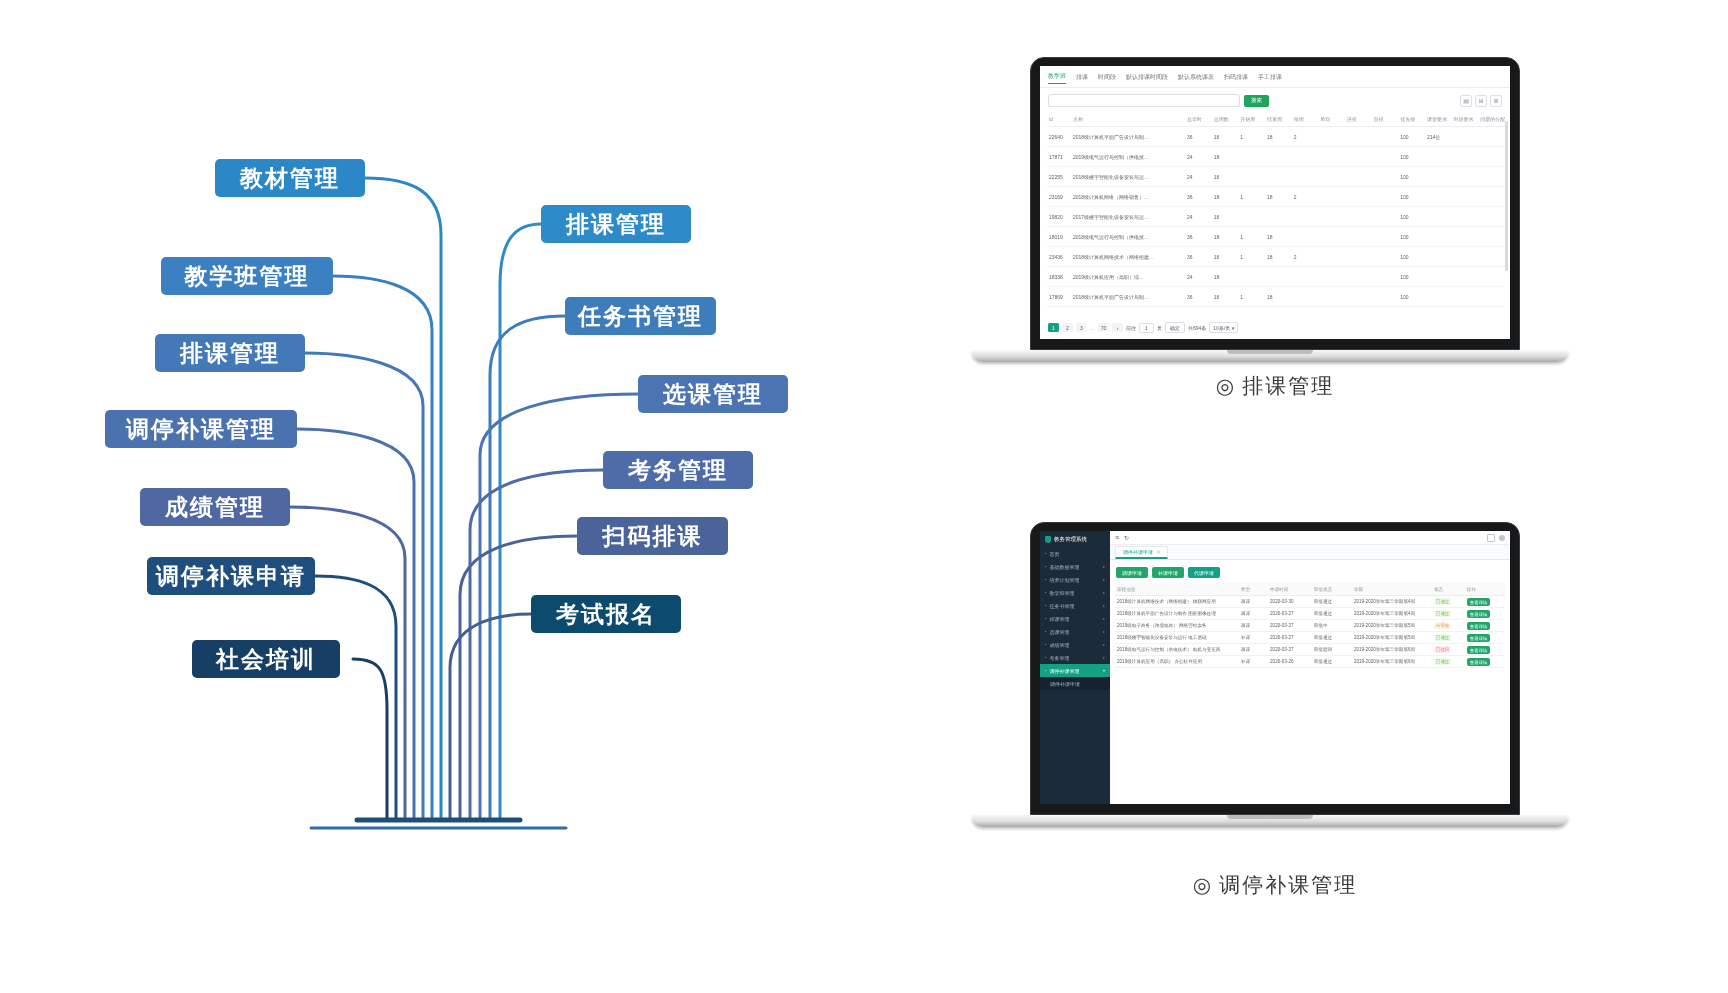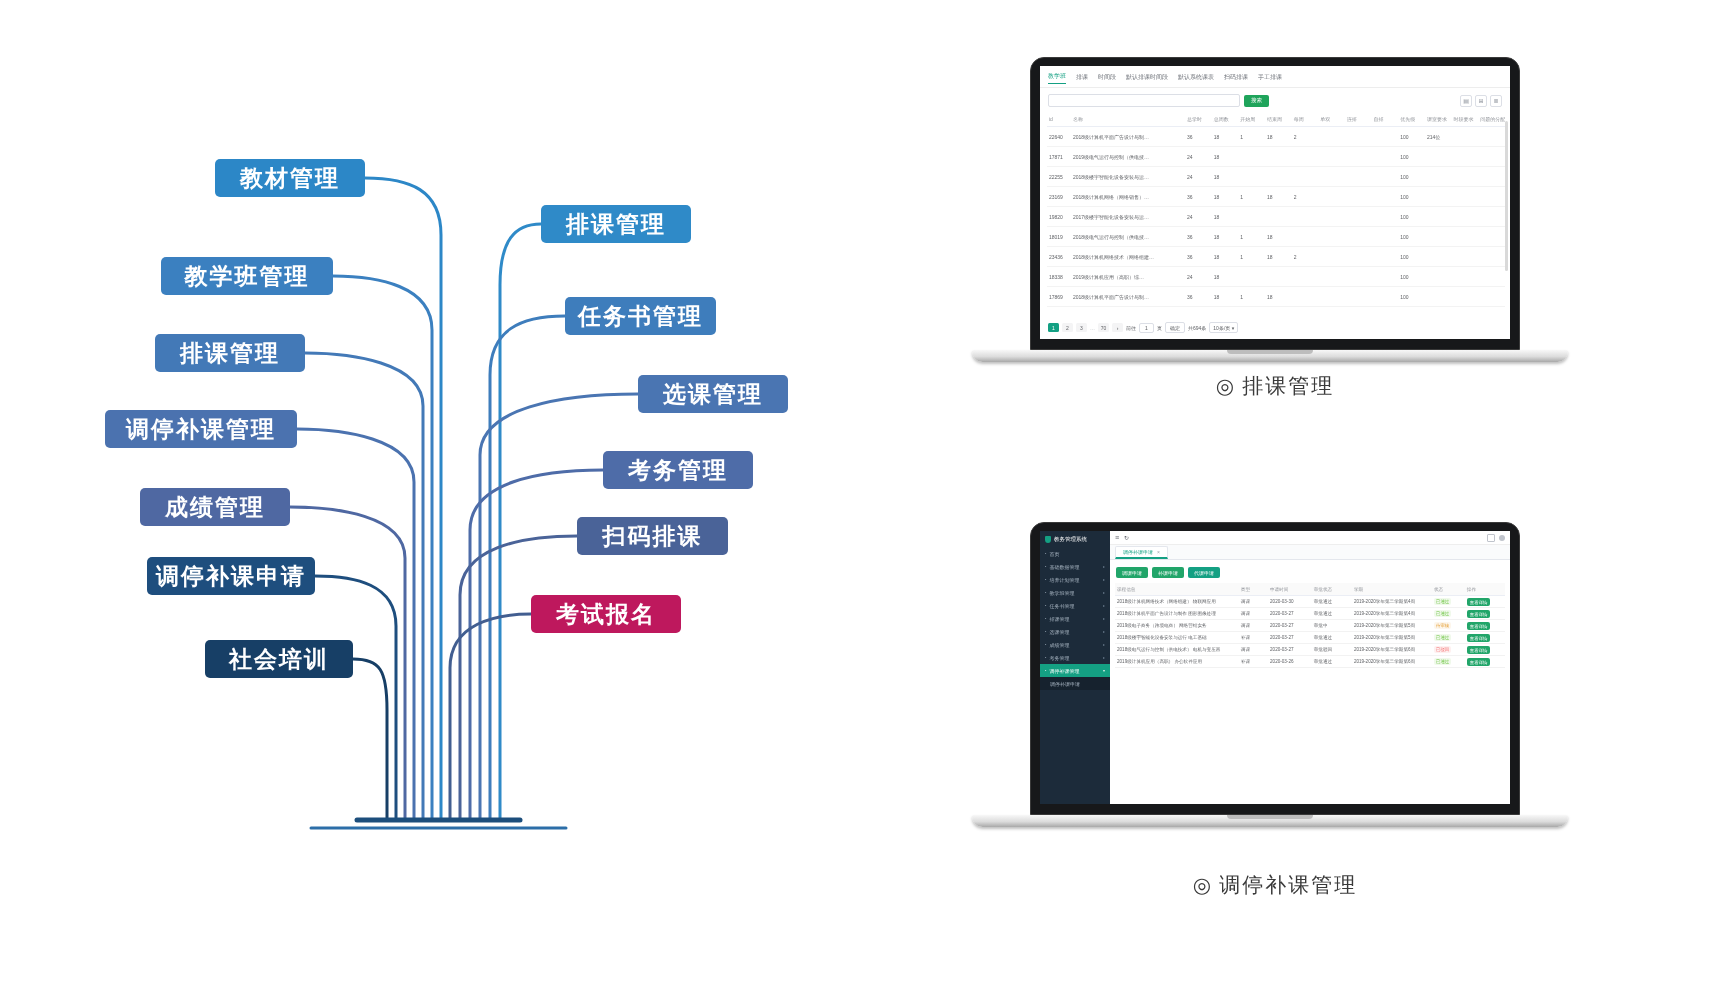--- a/index.html
+++ b/index.html
@@ -132,28 +132,28 @@
       <line x1="311" y1="828" x2="566" y2="828" stroke="#2c6ea8" stroke-width="3"></line>
     </g>
   </svg>
 
   <div class="node" style="left: 215px; top: 159px; width: 150px; background-color: rgb(44, 135, 199);">教材管理</div>
   <div class="node" style="left: 161px; top: 257px; width: 172px; background-color: rgb(59, 128, 192);">教学班管理</div>
   <div class="node" style="left: 155px; top: 334px; width: 150px; background-color: rgb(67, 121, 183);">排课管理</div>
   <div class="node" style="left: 105px; top: 410px; width: 192px; background-color: rgb(75, 114, 175);">调停补课管理</div>
   <div class="node" style="left: 140px; top: 488px; width: 150px; background-color: rgb(79, 104, 162);">成绩管理</div>
   <div class="node" style="left: 147px; top: 557px; width: 168px; background-color: rgb(30, 78, 126);">调停补课申请</div>
-  <div class="node" style="left: 205px; top: 640px; width: 148px; background-color: rgb(23, 63, 102);">社会培训</div>
+  <div class="node" style="left: 192px; top: 640px; width: 148px; background-color: rgb(23, 63, 102);">社会培训</div>
 
   <div class="node" style="left: 541px; top: 205px; width: 150px; background-color: rgb(47, 138, 200);">排课管理</div>
   <div class="node" style="left: 565px; top: 297px; width: 151px; background-color: rgb(62, 125, 188);">任务书管理</div>
   <div class="node" style="left: 638px; top: 375px; width: 150px; background-color: rgb(74, 117, 178);">选课管理</div>
   <div class="node" style="left: 603px; top: 451px; width: 150px; background-color: rgb(78, 108, 168);">考务管理</div>
   <div class="node" style="left: 577px; top: 517px; width: 151px; background-color: rgb(74, 99, 152);">扫码排课</div>
-  <div class="node" style="left: 531px; top: 595px; width: 150px; background-color: #be185d;">考试报名</div>
+  <div class="node" style="left: 531px; top: 595px; width: 150px; background-color: #0c4a6e;">考试报名</div>
 
 </div>
 
 <div class="screen" style="left:1030px;top:57px">
   <div class="display">
     <div class="s1-tabs">
       <span class="s1-tab active">教学班</span>
       <span class="s1-tab">排课</span>
       <span class="s1-tab">时间段</span>
       <span class="s1-tab">默认排课时间段</span>

